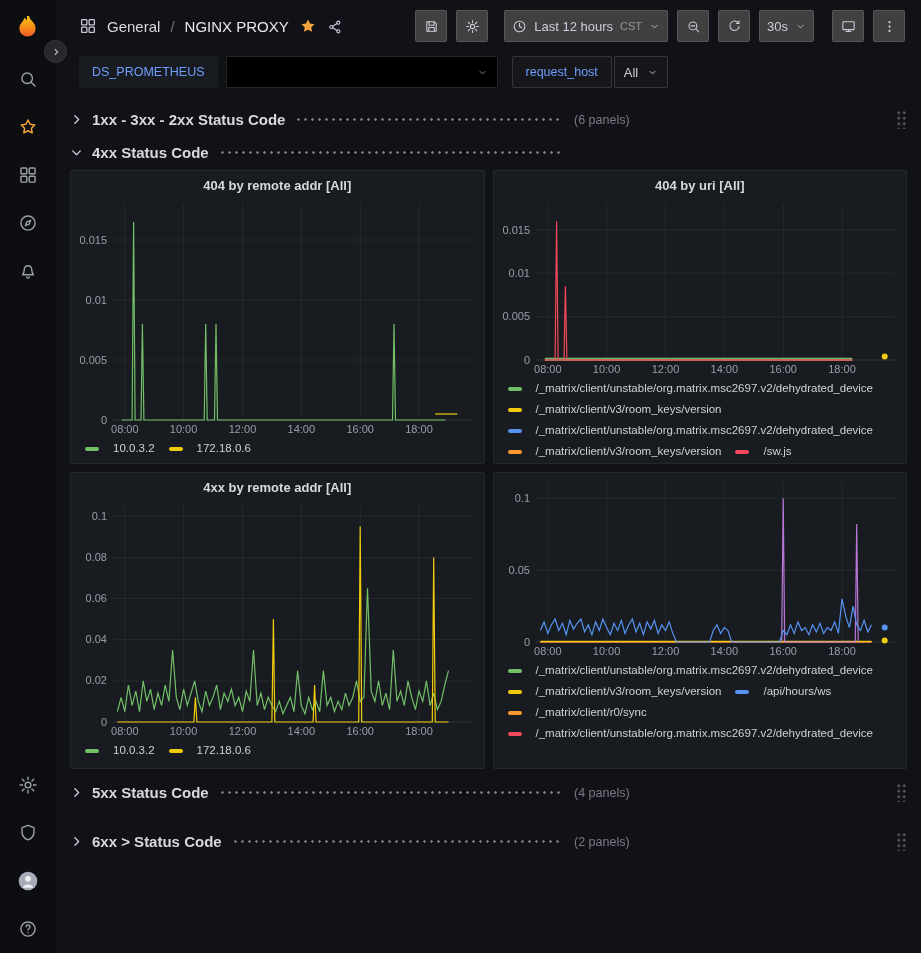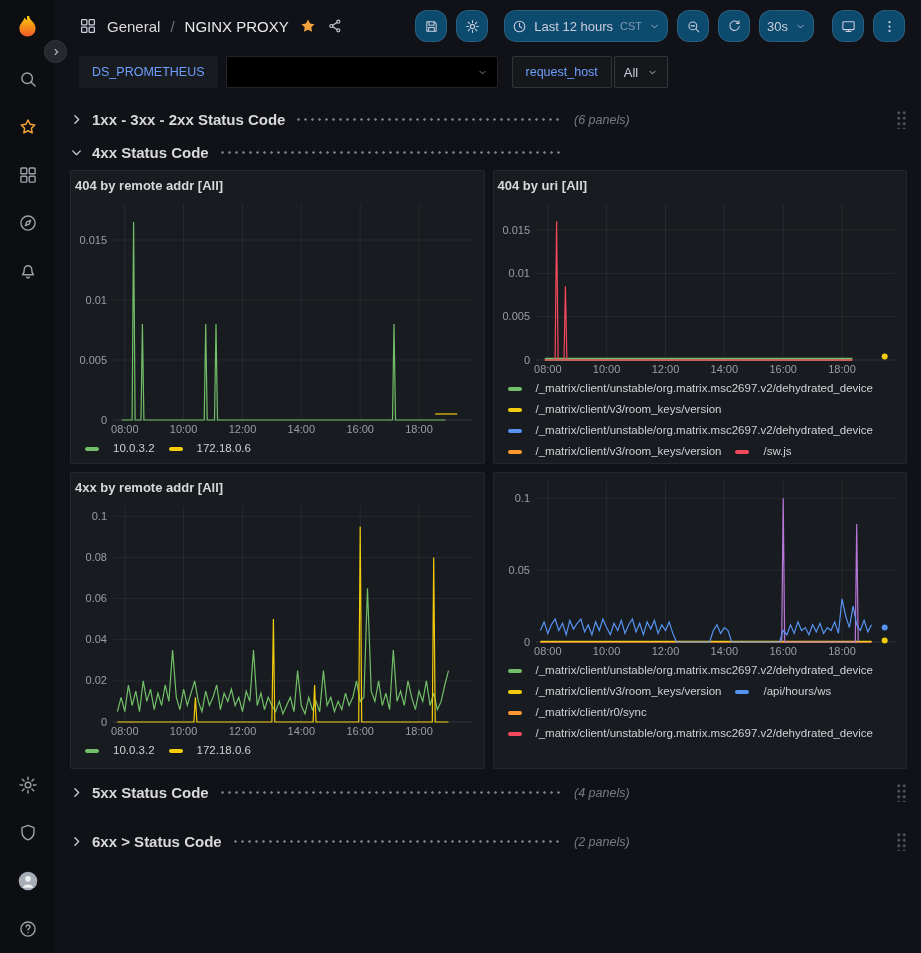--- a/index.html
+++ b/index.html
@@ -17,29 +17,29 @@
   .side-item svg{width:20px;height:20px}
   .side-bottom{margin-top:auto}
   .sidebar-toggle{position:fixed;left:44px;top:40px;width:23px;height:23px;border-radius:50%;
     background:#26282e;border:1px solid #36383f;color:#b4b6bc;z-index:6;display:flex;align-items:center;
     justify-content:center;padding:0;cursor:pointer;font-size:12px;line-height:1}
 
   
   .main{margin-left:55px;width:866px;height:953px;display:flex;flex-direction:column}
   .navbar{height:52px;flex:0 0 auto;display:flex;align-items:center;justify-content:space-between;
     padding:0 16px 0 24px}
-  .nav-left{display:flex;align-items:center;gap:10px}
+  .nav-left{display:flex;align-items:flex-end;gap:10px}
   .nav-left svg{width:18px;height:18px}
   .crumb{font-size:15px;cursor:pointer;white-space:nowrap}
   .crumb-section{color:#d8d9da}
   .crumb-sep{color:#70737a;cursor:default}
   .crumb-title{color:#e7e8ec}
   .nav-right{display:flex;align-items:center;gap:9px}
-  .tb-btn{height:32px;min-width:32px;background:#0c4a6e;border:1px solid rgba(204,204,220,0.16);
-    border-radius:12px;color:#ccccdc;display:flex;align-items:center;justify-content:center;gap:7px;
+  .tb-btn{height:32px;min-width:32px;background:#404040;border:1px solid rgba(204,204,220,0.16);
+    border-radius:2px;color:#ccccdc;display:flex;align-items:center;justify-content:center;gap:7px;
     padding:0 7px;font-size:13px;cursor:pointer;font-family:inherit;white-space:nowrap}
   .tb-btn svg{width:15px;height:15px}
   .tz{font-size:11px;color:rgba(204,204,220,0.6)}
   .caret svg{width:11px;height:11px}
 
   
   .subnav{flex:0 0 auto;display:flex;align-items:center;padding:4px 16px 10px 24px}
   .var-label{height:32px;display:flex;align-items:center;padding:0 13px;background:#181b1f;
     color:#6e9fff;font-size:12.5px;font-weight:500;border-radius:2px;cursor:pointer;white-space:nowrap}
   .var-label.bordered{background:#15171b;border:1px solid rgba(204,204,220,0.16)}
@@ -53,30 +53,30 @@
   .dash{flex:1;padding:2px 14px 0 15px;overflow:hidden}
   .row-header{display:flex;align-items:center;height:27px;margin:6px 0 2px;cursor:pointer}
   .row-chev{width:22px;display:flex;align-items:center;justify-content:flex-start;flex:0 0 auto}
   .row-chev svg{width:13px;height:13px;stroke:#ccccdc;fill:none;stroke-width:2.4;stroke-linecap:round;stroke-linejoin:round}
   .row-header.expanded .row-chev svg{transform:rotate(90deg)}
   .row-left{display:flex;align-items:center;width:468px;min-width:0}
   .row-title{font-size:15px;font-weight:600;color:#d8d9da;white-space:nowrap}
   .leader{flex:1;height:15px;margin-left:10px;
     background-image:radial-gradient(circle,#75787f 1.1px,transparent 1.5px);
     background-size:7px 15px;background-repeat:repeat-x;background-position:0 62%}
-  .row-count{font-size:12.5px;font-style:italic;color:rgba(204,204,220,0.55);margin-left:14px;white-space:nowrap}
+  .row-count{font-size:12.5px;color:rgba(204,204,220,0.55);margin-left:14px;white-space:nowrap}
   .row-spacer{flex:1}
   .drag-handle{width:11px;height:19px;flex:0 0 auto;cursor:grab;
     background-image:radial-gradient(circle,#5d5f65 1.2px,transparent 1.6px);background-size:5.5px 5.5px}
 
   .panels{display:grid;grid-template-columns:1fr 1fr;gap:8px;margin:4px 0 8px}
   .panel{background:#181b1f;border:1px solid rgba(204,204,220,0.07);border-radius:2px;
     display:flex;flex-direction:column;overflow:hidden;height:294px}
   .panels .panel:nth-child(n+3){height:297px}
-  .panel-title{margin:0;font-size:13px;font-weight:600;color:#d8d9da;text-align:left;
+  .panel-title{margin:0;font-size:13px;font-weight:600;color:#d8d9da;text-align:center;
     padding:7px 4px 3px;flex:0 0 auto;cursor:pointer}
   .chart-wrap{flex:0 0 auto;position:relative}
   .legend{flex:1 1 0;min-height:0;display:flex;flex-wrap:wrap;align-content:flex-start;
     column-gap:14px;row-gap:6px;padding:5px 8px 4px 14px;overflow:hidden}
   .legend-item{display:inline-flex;align-items:center;gap:14px;font-size:11.5px;color:#d0d1d6;
     white-space:nowrap;line-height:15px;cursor:pointer}
   .legend-item i{width:14px;height:4px;border-radius:2px;flex:0 0 auto}
   .chart-wrap svg .grid{stroke:rgba(204,204,220,0.08);stroke-width:1}
   .chart-wrap svg .axis{stroke:rgba(204,204,220,0.14)}
   .chart-wrap svg text{font-family:"Liberation Sans","DejaVu Sans",sans-serif;font-size:11px;

